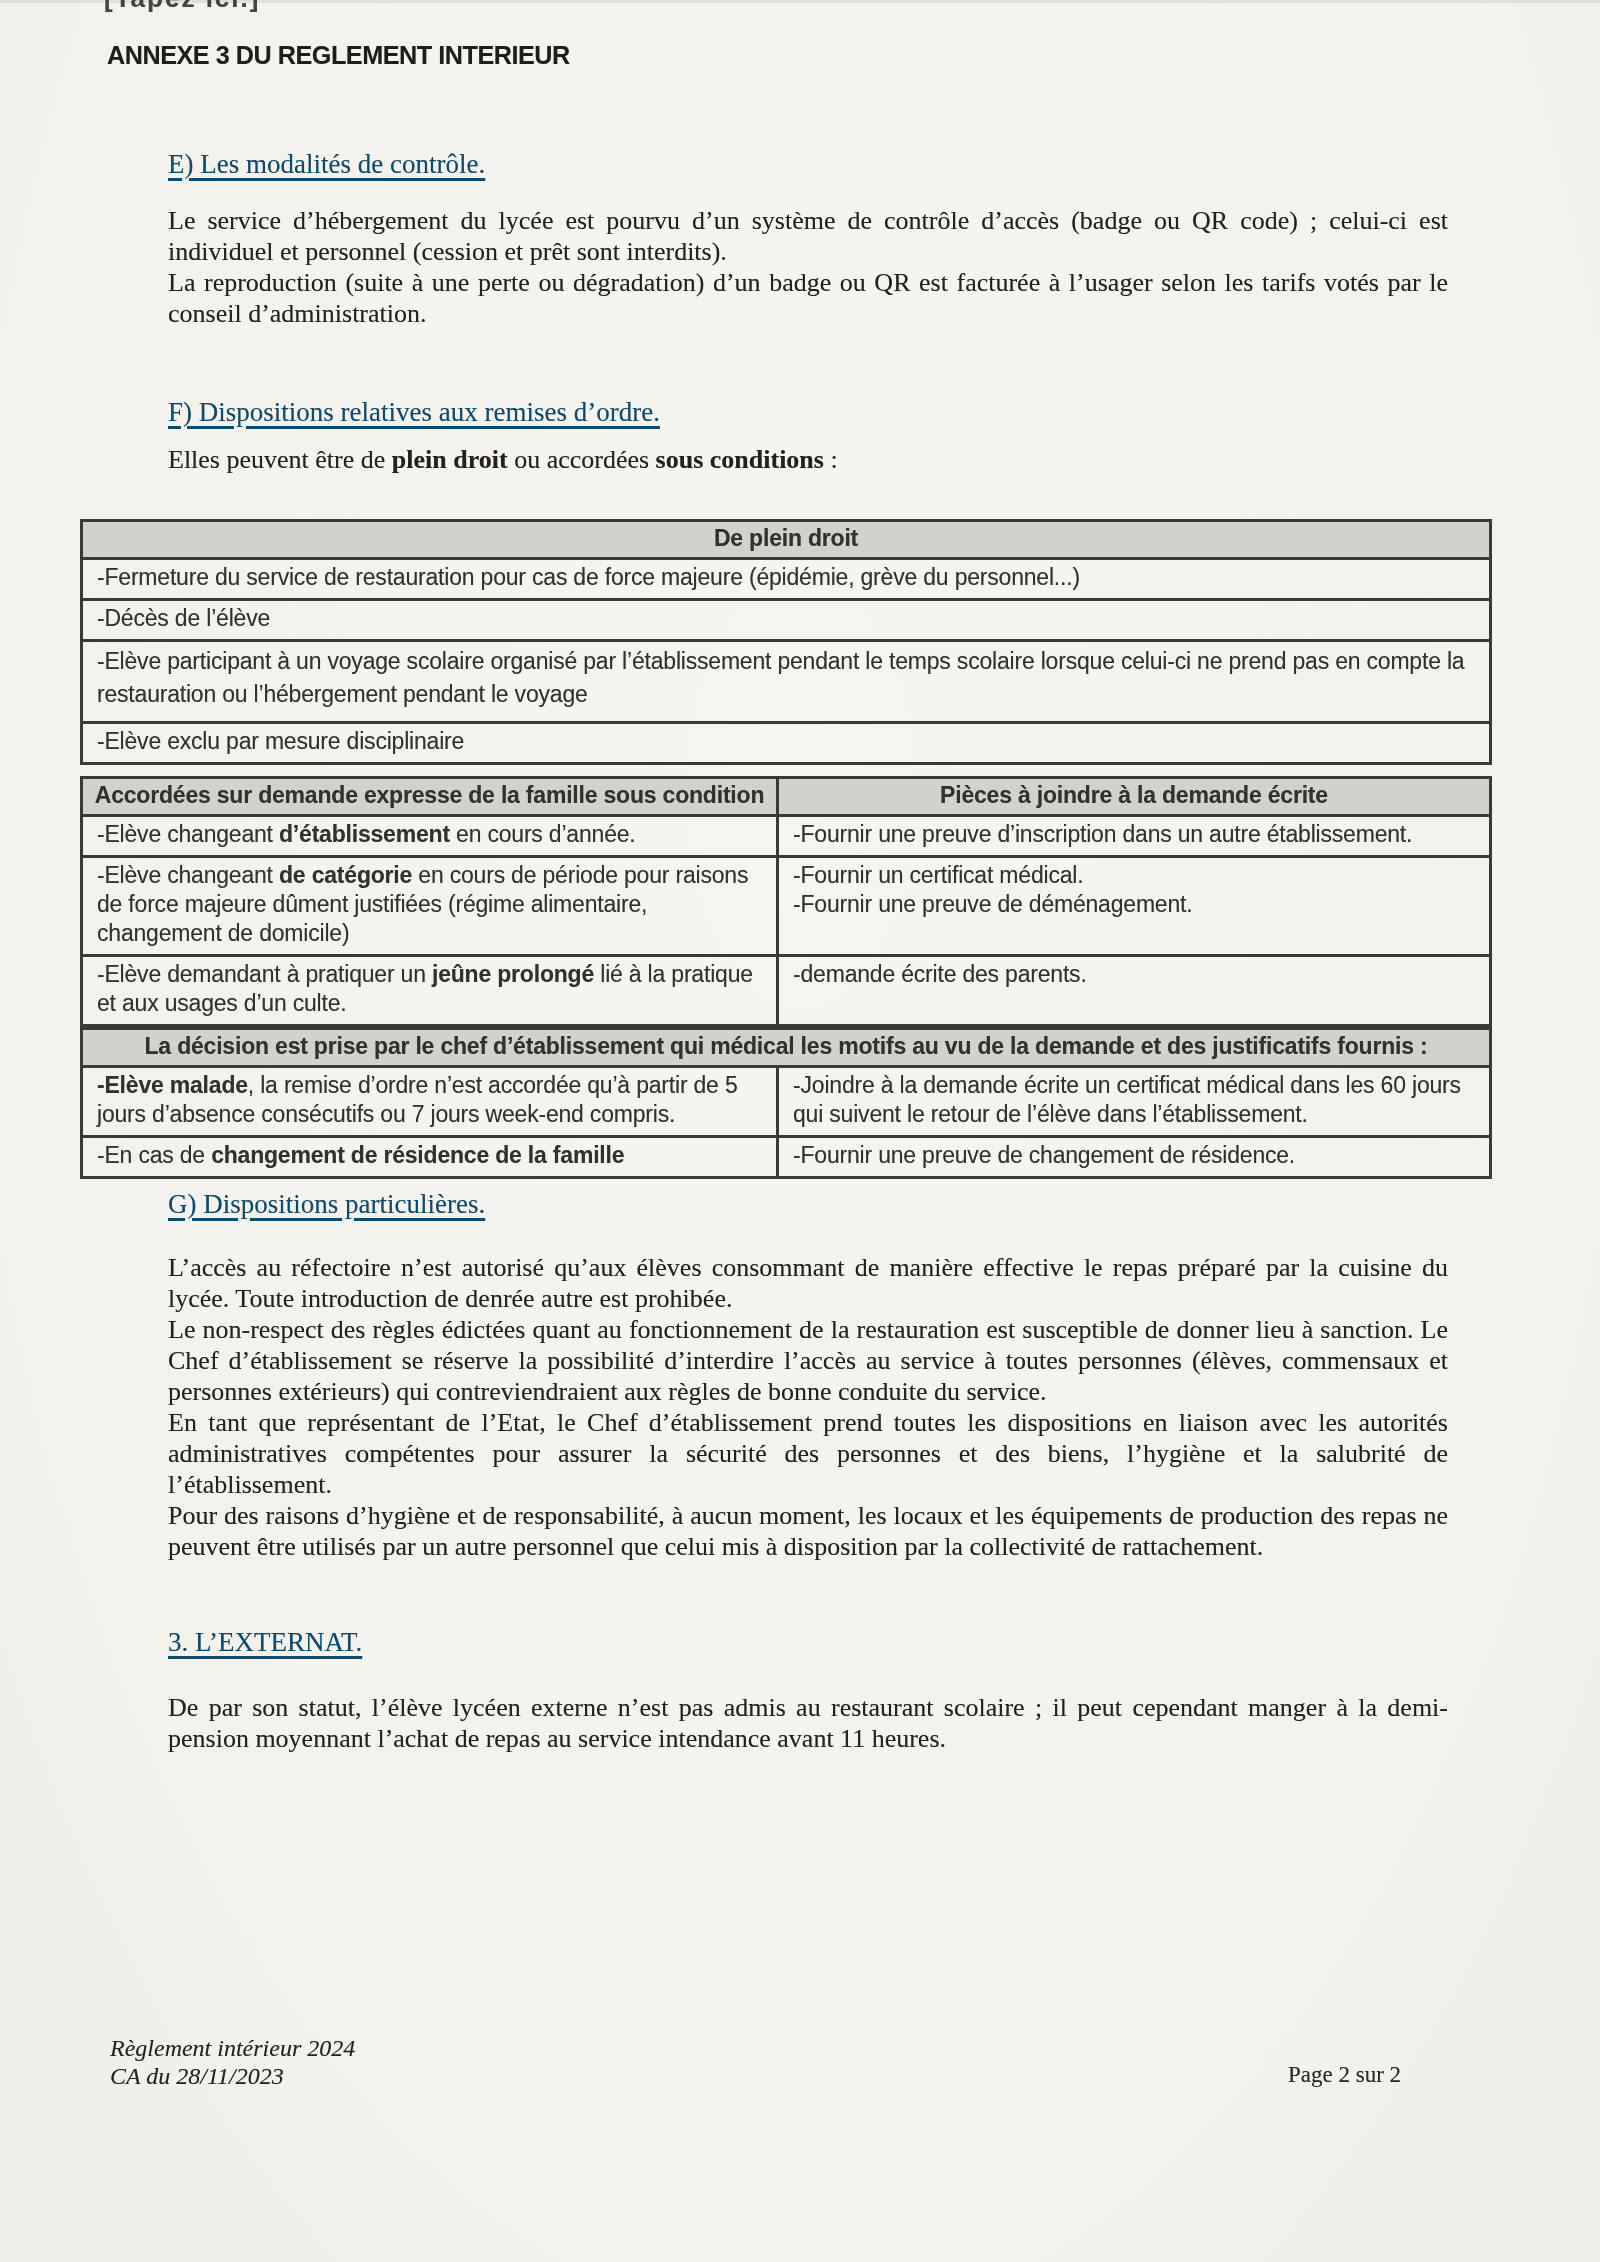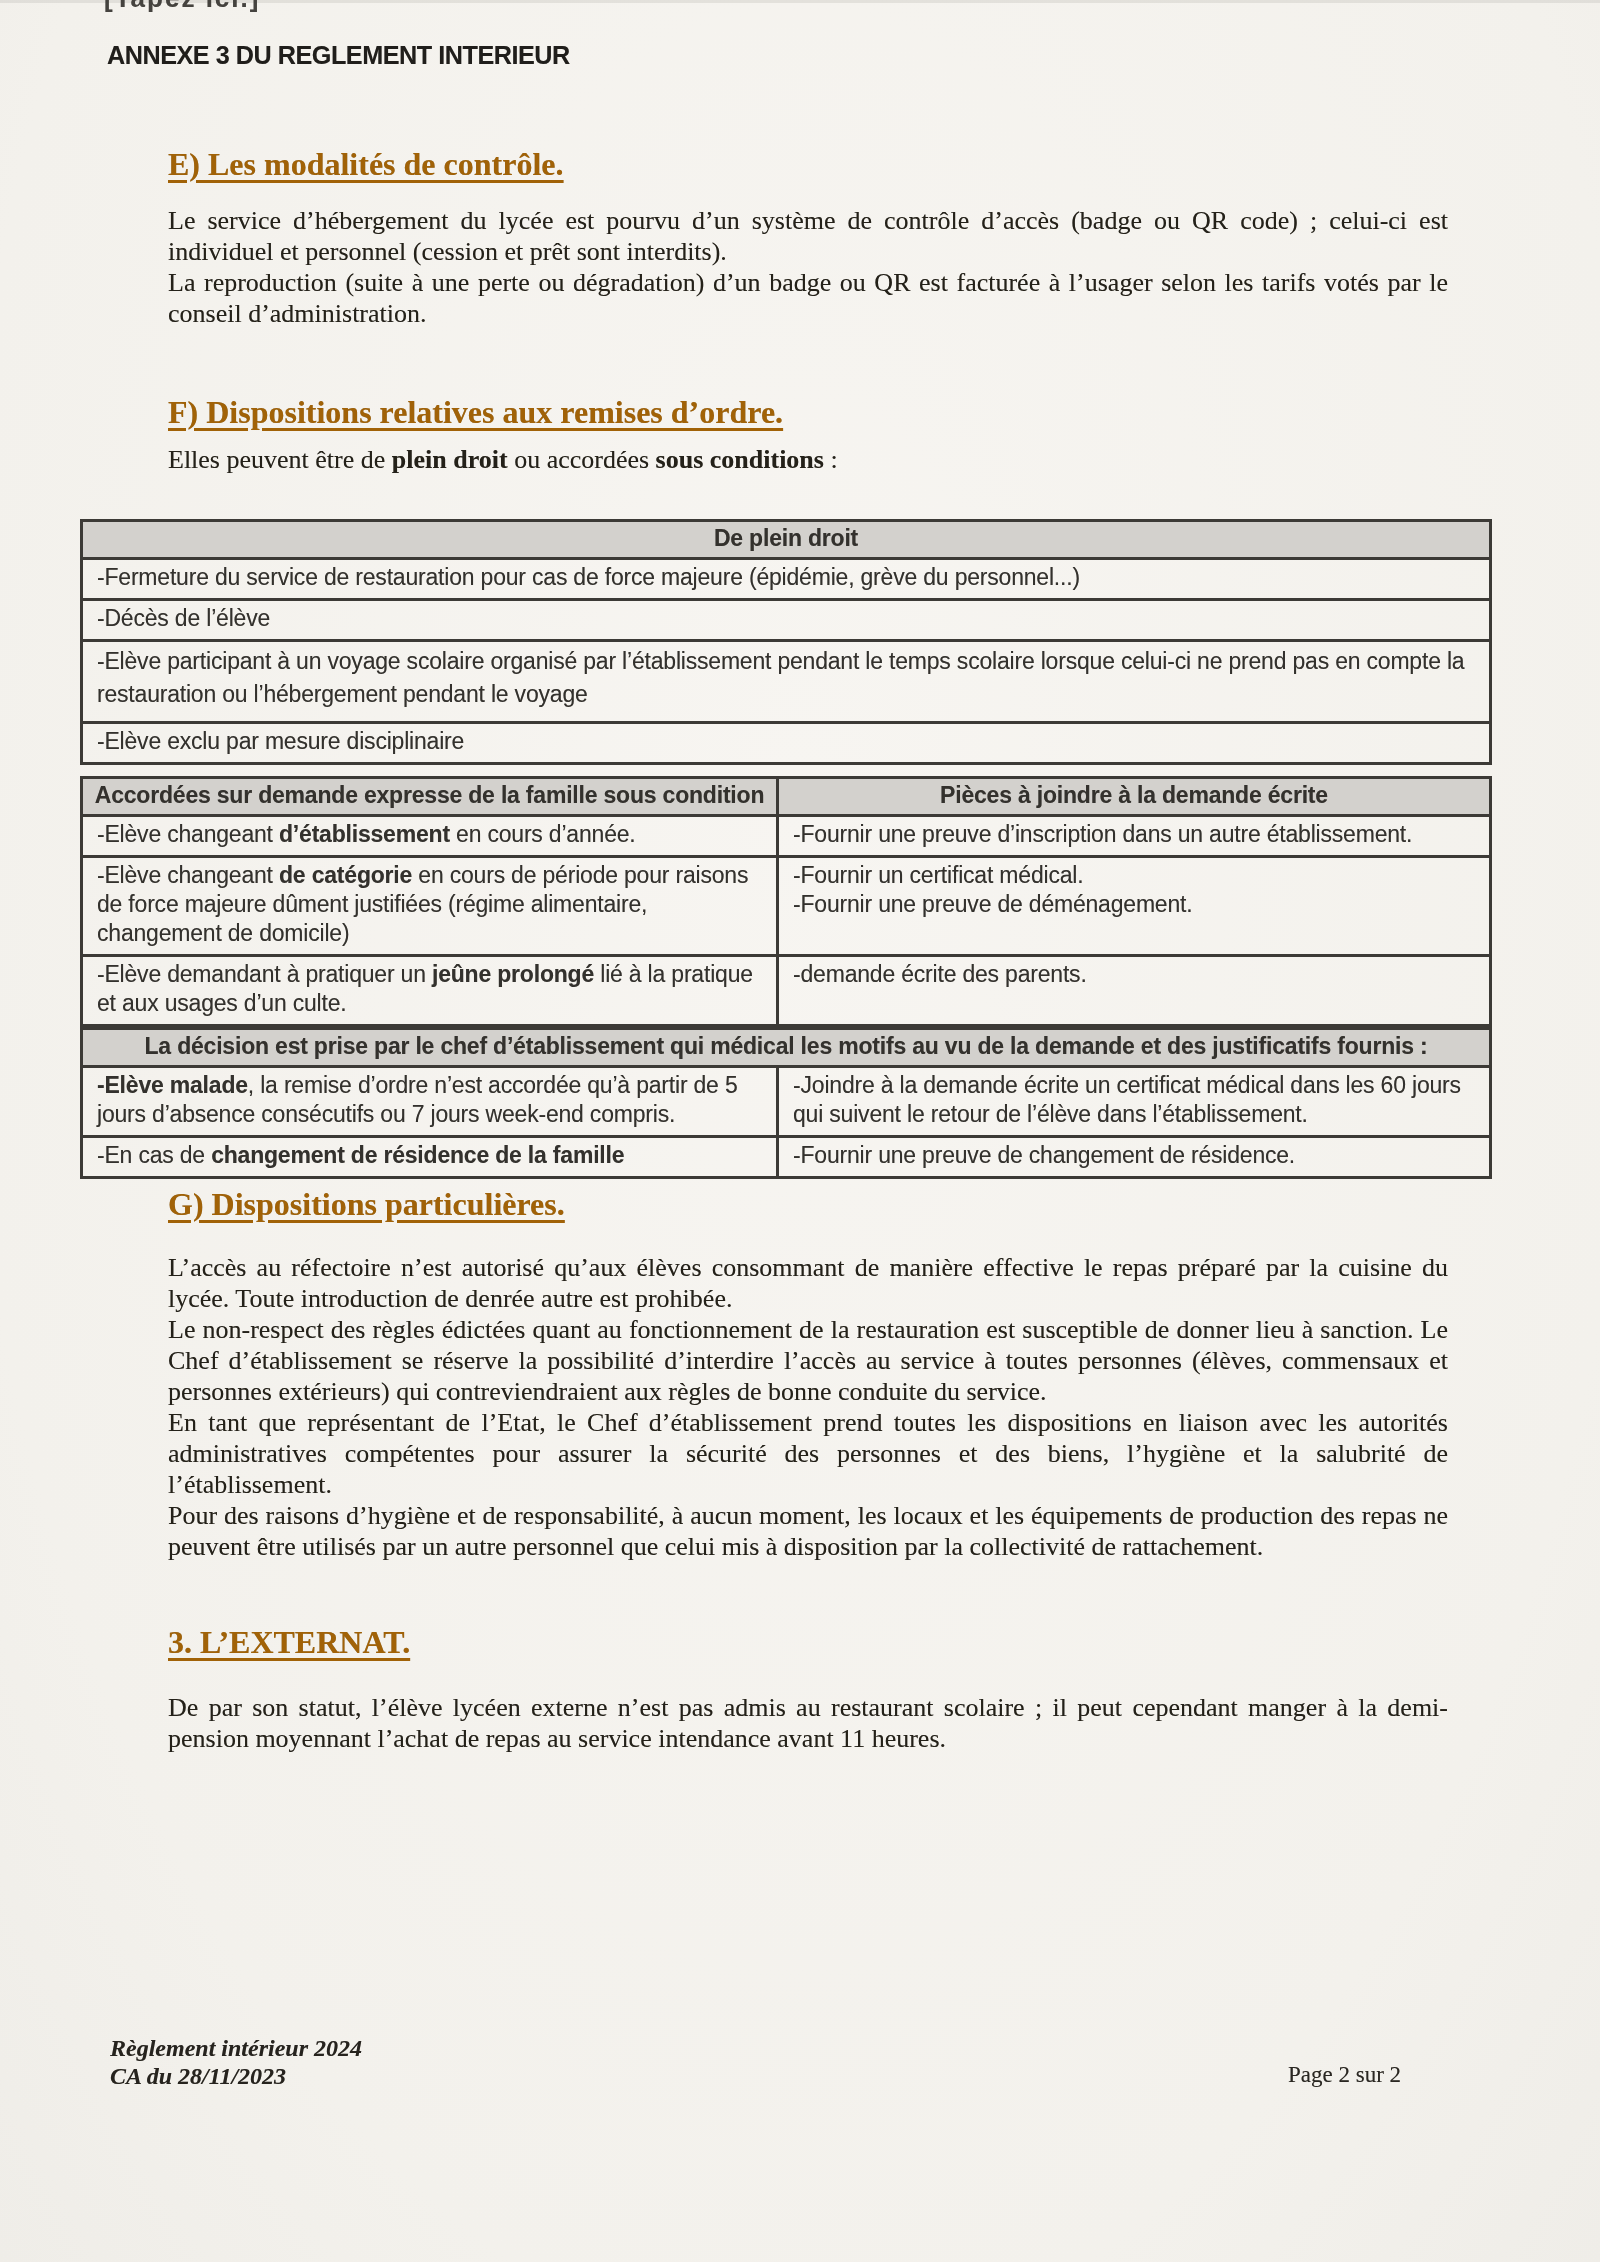--- a/index.html
+++ b/index.html
@@ -19,21 +19,21 @@
   .doc-title{position:absolute;left:107px;top:40px;margin:0;
     font-family:"Liberation Sans",sans-serif;font-weight:700;font-size:26px;
     letter-spacing:-0.5px;transform:scaleX(0.97);transform-origin:left;color:#201e1b;}
 
   .sec{position:absolute;left:168px;width:1280px;}
   .sec-controle{top:148px;}
   .sec-remises{top:396px;}
   .sec-particulieres{top:1188px;}
   .sec-externat{top:1626px;}
 
-  .heading{margin:0;font-size:32px;font-weight:700;line-height:32px;color:#a16207;
+  .heading{margin:0;font-size:27px;font-weight:400;line-height:32px;color:#0c4a6e;
     text-decoration:underline;text-decoration-thickness:3px;text-underline-offset:5px;}
   .sec-controle .heading{margin-bottom:25px;}
   .sec-remises .heading{margin-bottom:16px;}
   .sec-particulieres .heading{margin-bottom:32px;}
   .sec-externat .heading{margin-bottom:34px;}
 
   .body-text{margin:0;font-size:26px;line-height:31px;text-align:justify;color:#242119;}
 
   .doc-table{position:absolute;left:80px;width:1412px;border-collapse:collapse;
     font-family:"Liberation Sans",sans-serif;font-size:23px;line-height:29px;
@@ -41,21 +41,21 @@
   .t-plein{top:519px;}
   .t-conditions{top:776px;}
   .t-decision{top:1027px;}
   .doc-table th,.doc-table td{border:3px solid #3c3a36;padding:3px 14px 6px;
     vertical-align:top;text-align:left;font-weight:400;}
   .doc-table th{background:#d3d1cd;font-weight:700;text-align:center;padding:2px 10px 4px;}
   .doc-table td.tall{line-height:33px;padding-bottom:10px;}
   .col-left{width:49.4%;}
   .col-right{width:50.6%;}
 
-  .footer-left{position:absolute;left:110px;top:2034px;font-size:24px;font-weight:700;
+  .footer-left{position:absolute;left:110px;top:2034px;font-size:24px;font-weight:400;
     font-style:italic;line-height:28px;color:#26231e;}
   .footer-right{position:absolute;left:1288px;top:2062px;font-size:23px;color:#2a2722;text-align:right;}
 </style>
 </head>
 <body>
 
 <div class="tapez txt">[Tapez ici.]</div>
 
 <h1 class="doc-title txt">ANNEXE 3 DU REGLEMENT INTERIEUR</h1>
 

